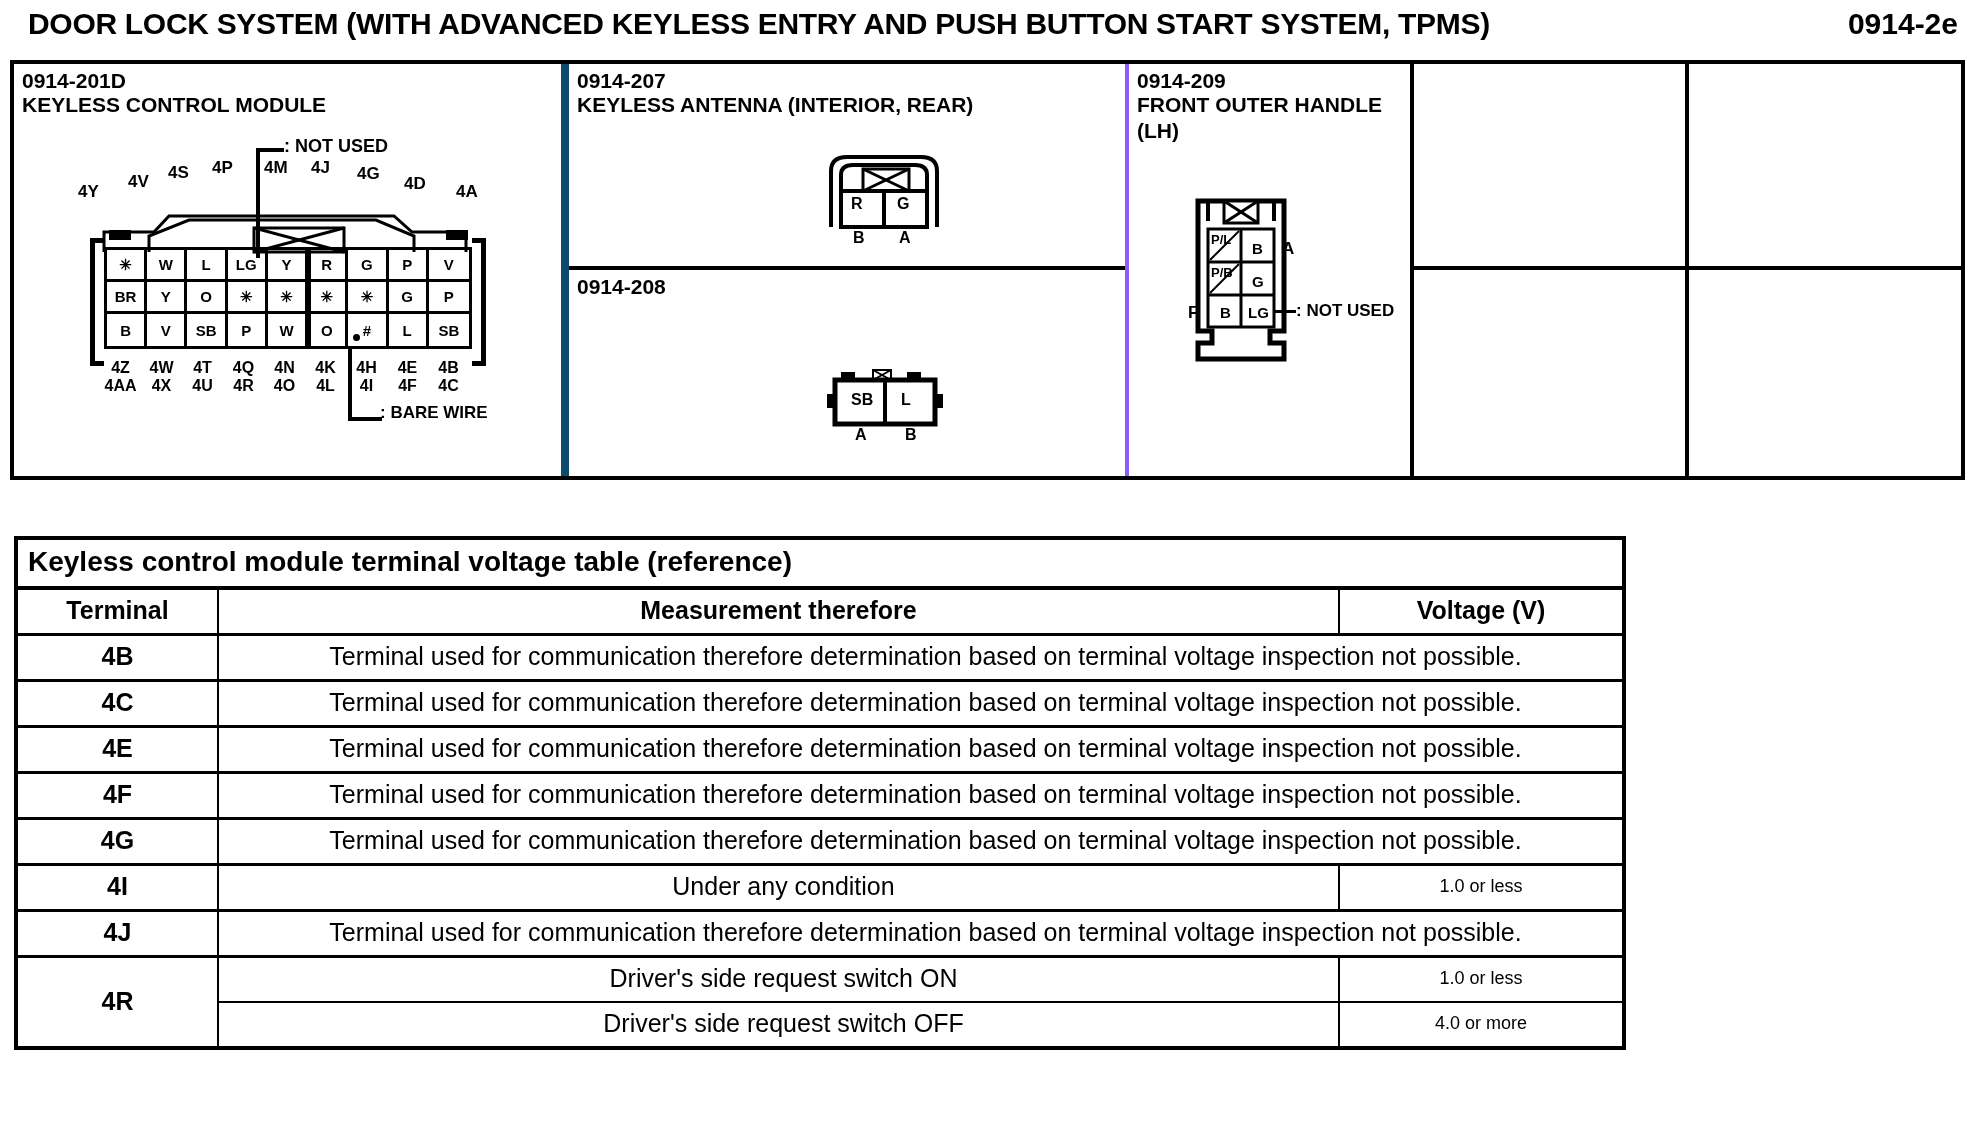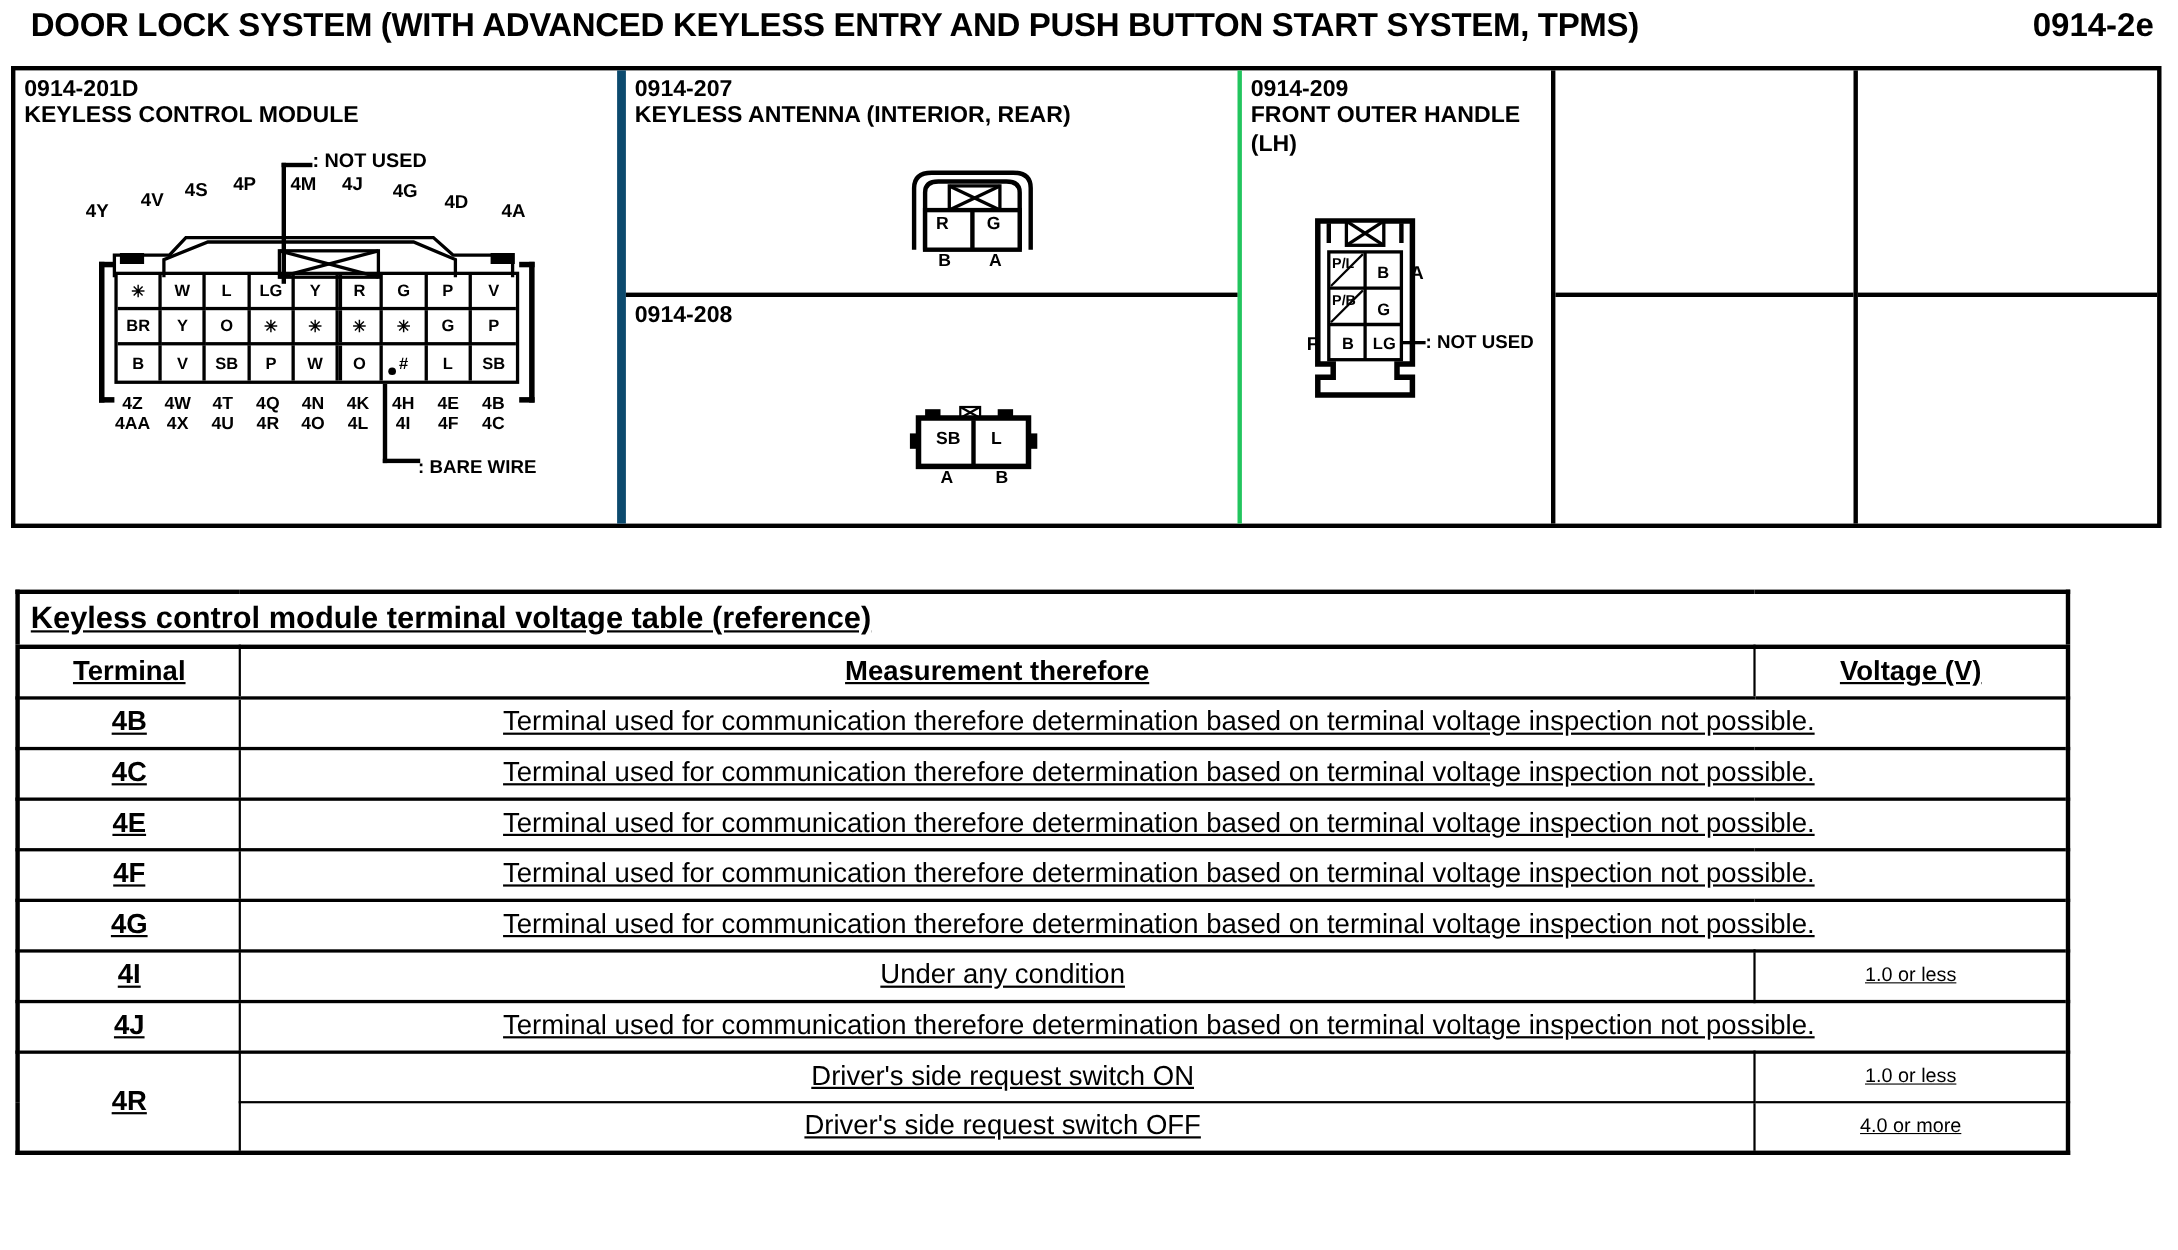--- a/index.html
+++ b/index.html
@@ -25,21 +25,21 @@
   }
   .header-ref { font-size: 30px; font-weight: bold; white-space: nowrap; padding-right: 8px; }
 
   
   .panels {
     position: absolute; left: 10px; top: 60px;
     width: 1955px; height: 420px;
     border: 4px solid #000; display: flex;
   }
   .col-a { width: 555px; border-right: 8px solid #0c4a6e; position: relative; }
-  .col-b { width: 560px; border-right: 4px solid #22c55e; display: flex; flex-direction: column; }
+  .col-b { width: 560px; border-right: 4px solid #8b5cf6; display: flex; flex-direction: column; }
   .col-c { width: 285px; border-right: 4px solid #000; position: relative; }
   .col-d { width: 275px; border-right: 4px solid #000; display: flex; flex-direction: column; }
   .col-e { flex: 1; display: flex; flex-direction: column; }
 
   .cellhalf-top { height: 50%; border-bottom: 4px solid #000; position: relative; }
   .cellhalf-bot { height: 50%; position: relative; border-radius: 20px; }
 
   .panel-id {
     position: absolute; left: 8px; top: 4px;
     font-size: 21px; font-weight: bold; line-height: 1.22;
@@ -112,37 +112,36 @@
   .botlabels .lbl {
     width: 41px; text-align: center; font-size: 16px; font-weight: bold;
   }
   .divider-v {
     position: absolute; left: 274px; top: 215px; width: 4px; height: 72px; background: #000;
   }
   .barewire-lead {
     position: absolute; left: 274px; top: 283px; width: 34px; height: 4px; background: #000;
   }
   .barewire-note {
-    position: absolute; left: 306px; top: 281px; font-size: 17px; font-weight: bold; white-space: nowrap;
+    position: absolute; left: 306px; top: 269px; font-size: 17px; font-weight: bold; white-space: nowrap;
   }
 
   
   .conn207 { position: absolute; left: 250px; top: 85px; }
   .conn208 { position: absolute; left: 258px; top: 88px; }
   .conn209 { position: absolute; left: 55px; top: 127px; }
 
   .mini-label { font-size: 16px; font-weight: bold; }
 
   
   .vtable {
     position: absolute; left: 14px; top: 536px;
-    width: 1868px;
+    width: 1612px;
     border: 4px solid #000;
     border-collapse: collapse;
-    text-decoration: underline;
   }
   .vtable td, .vtable th { border: 2px solid #000; }
   .tbl-title {
     font-size: 28px; font-weight: bold; text-align: left;
     padding: 6px 10px 8px 10px; border-bottom: 4px solid #000 !important;
     border-left: none !important; border-right: none !important; border-top: none !important;
   }
   .hdr {
     font-size: 25px; font-weight: bold; text-align: center; padding: 6px 0 8px 0;
     border-bottom: 3px solid #000 !important;

